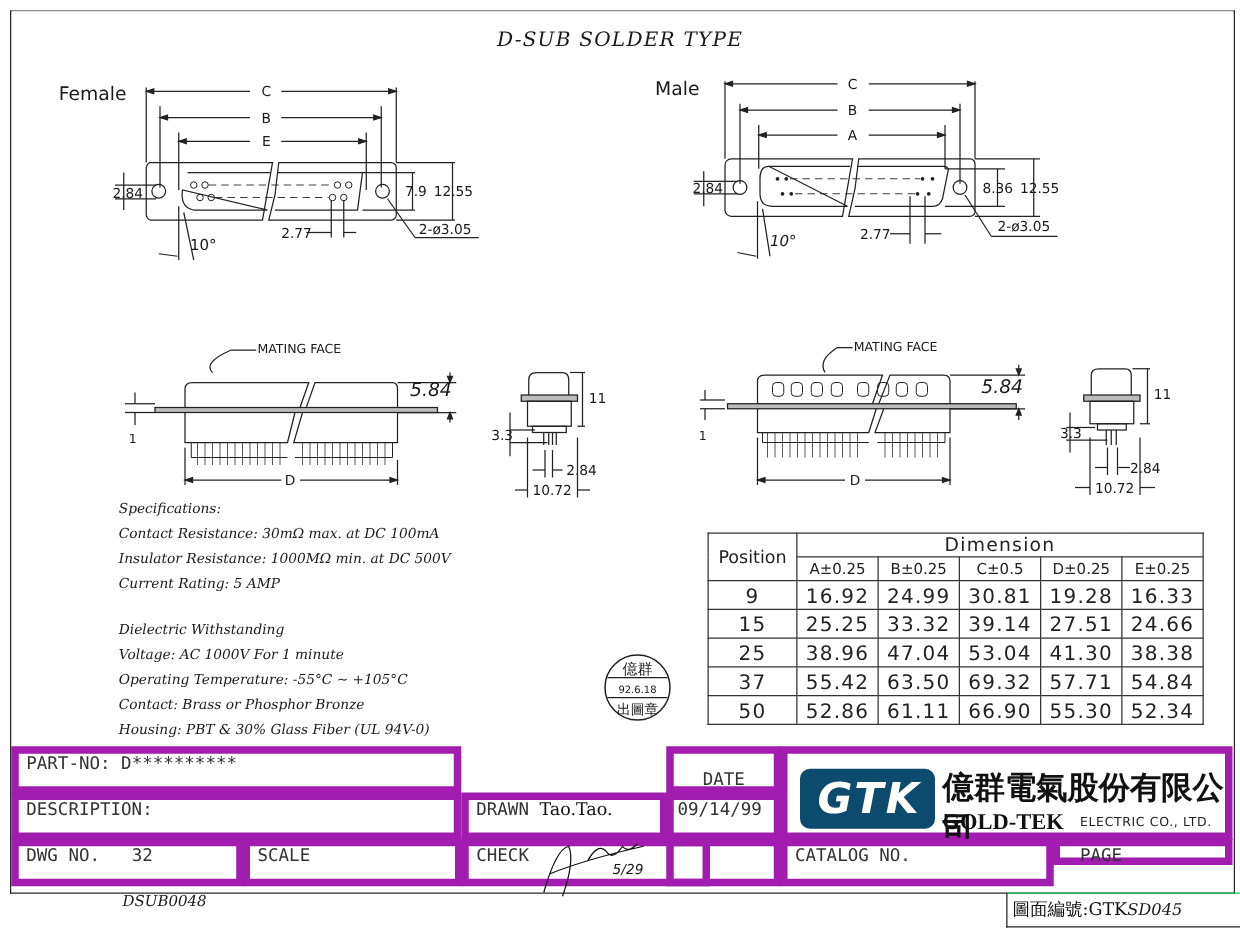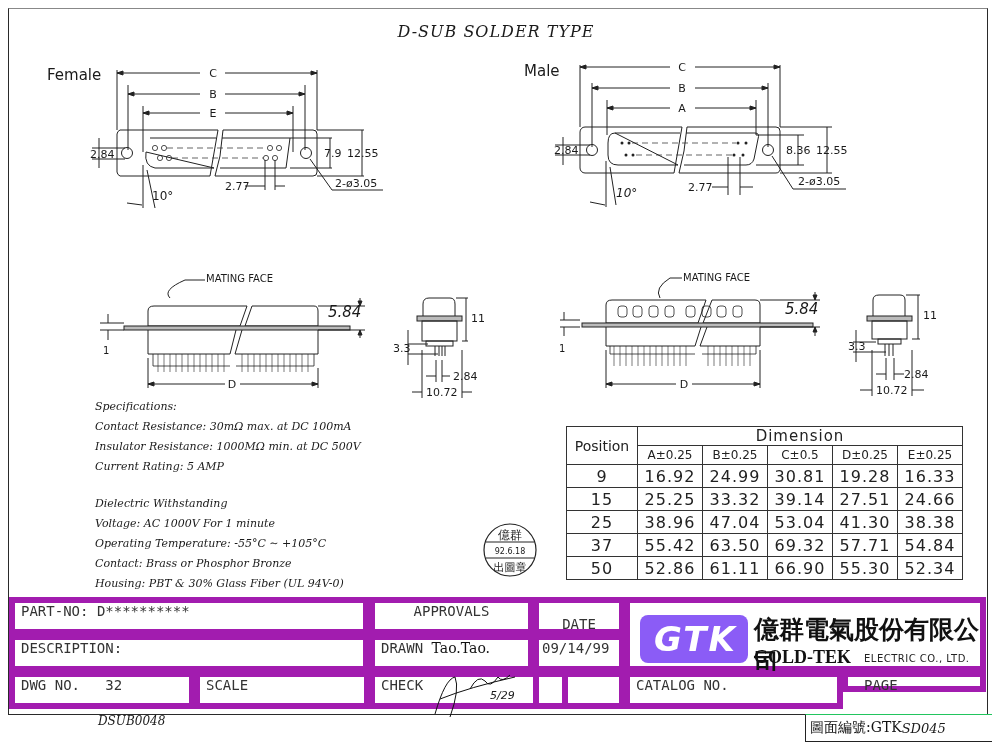--- a/index.html
+++ b/index.html
@@ -15,21 +15,21 @@
   .specs .gap { height: 17px; }
   table.dim { position: absolute; left: 566px; top: 426px; border-collapse: collapse; font-family: "DejaVu Sans", sans-serif; color: #222; }
   table.dim td, table.dim th { border: 1px solid #333; font-weight: normal; text-align: center; padding: 0 2px; }
   table.dim th.pos { width: 66px; font-size: 14px; }
   table.dim th.dimh { font-size: 15px; height: 18px; letter-spacing: 1px; }
   table.dim th.col { font-size: 12px; height: 18px; width: 60px; }
   table.dim td { font-size: 16px; height: 22px; letter-spacing: 1px; }
   
   .tb { position: absolute; left: 9px; top: 597px; width: 977px; height: 114px; }
   .cell { position: absolute; border: 6px solid #a21caf; box-sizing: border-box; font-family: "DejaVu Sans Mono", monospace; font-size: 14px; color: #333; display: flex; align-items: flex-start; padding-left: 6px; }
-  .logo-box { position: absolute; background: #8b5cf6; border-radius: 8px; }
+  .logo-box { position: absolute; background: #0c4a6e; border-radius: 8px; }
   .logo-txt { position: absolute; color: #fff; font-family: "DejaVu Sans", sans-serif; font-weight: bold; font-style: italic; font-size: 34px; letter-spacing: 2px; }
   .cn { font-family: "DejaVu Serif", serif; font-weight: bold; font-size: 25px; }
   .gt { font-family: "Liberation Serif", serif; font-weight: bold; font-size: 18px; }
   .ec { font-family: "DejaVu Sans", sans-serif; font-size: 10px; letter-spacing: 0.5px; }
   .hand { font-family: "DejaVu Serif", serif; font-style: italic; font-size: 12px; text-align: center; }
 </style>
 </head>
 <body>
 
 <div class="sheet"></div>
@@ -380,23 +380,20 @@
   </div>
   <div class="cell" style="left:0; top:37px; width:360px; height:38px;">
     <span>DESCRIPTION:</span>
   </div>
   <div class="cell" style="left:0; top:74px; width:186px; height:38px;">
     <span>DWG NO.</span>&nbsp;&nbsp;&nbsp;<span>32</span>
   </div>
   <div class="cell" style="left:185px; top:74px; width:176px; height:38px;">
     <span>SCALE</span>
   </div>
-  <div class="cell" style="left:360px; top:0; width:165px; height:38px; justify-content:center; padding:0;">
-    <span>APPROVALS</span>
-  </div>
   <div class="cell" style="left:524px; top:0; width:92px; height:38px; justify-content:center; padding:13px;">
     <span>DATE</span>
   </div>
   <div class="cell" style="left:360px; top:37px; width:165px; height:38px;">
     <span>DRAWN</span>&nbsp;<span style="font-family:'DejaVu Serif',serif; font-size:14px; color:#111;">Tao.Tao.</span>
   </div>
   <div class="cell" style="left:524px; top:37px; width:92px; height:38px; padding-left:3px;">
     <span>09/14/99</span>
   </div>
   <div class="cell" style="left:360px; top:74px; width:199px; height:38px;">

